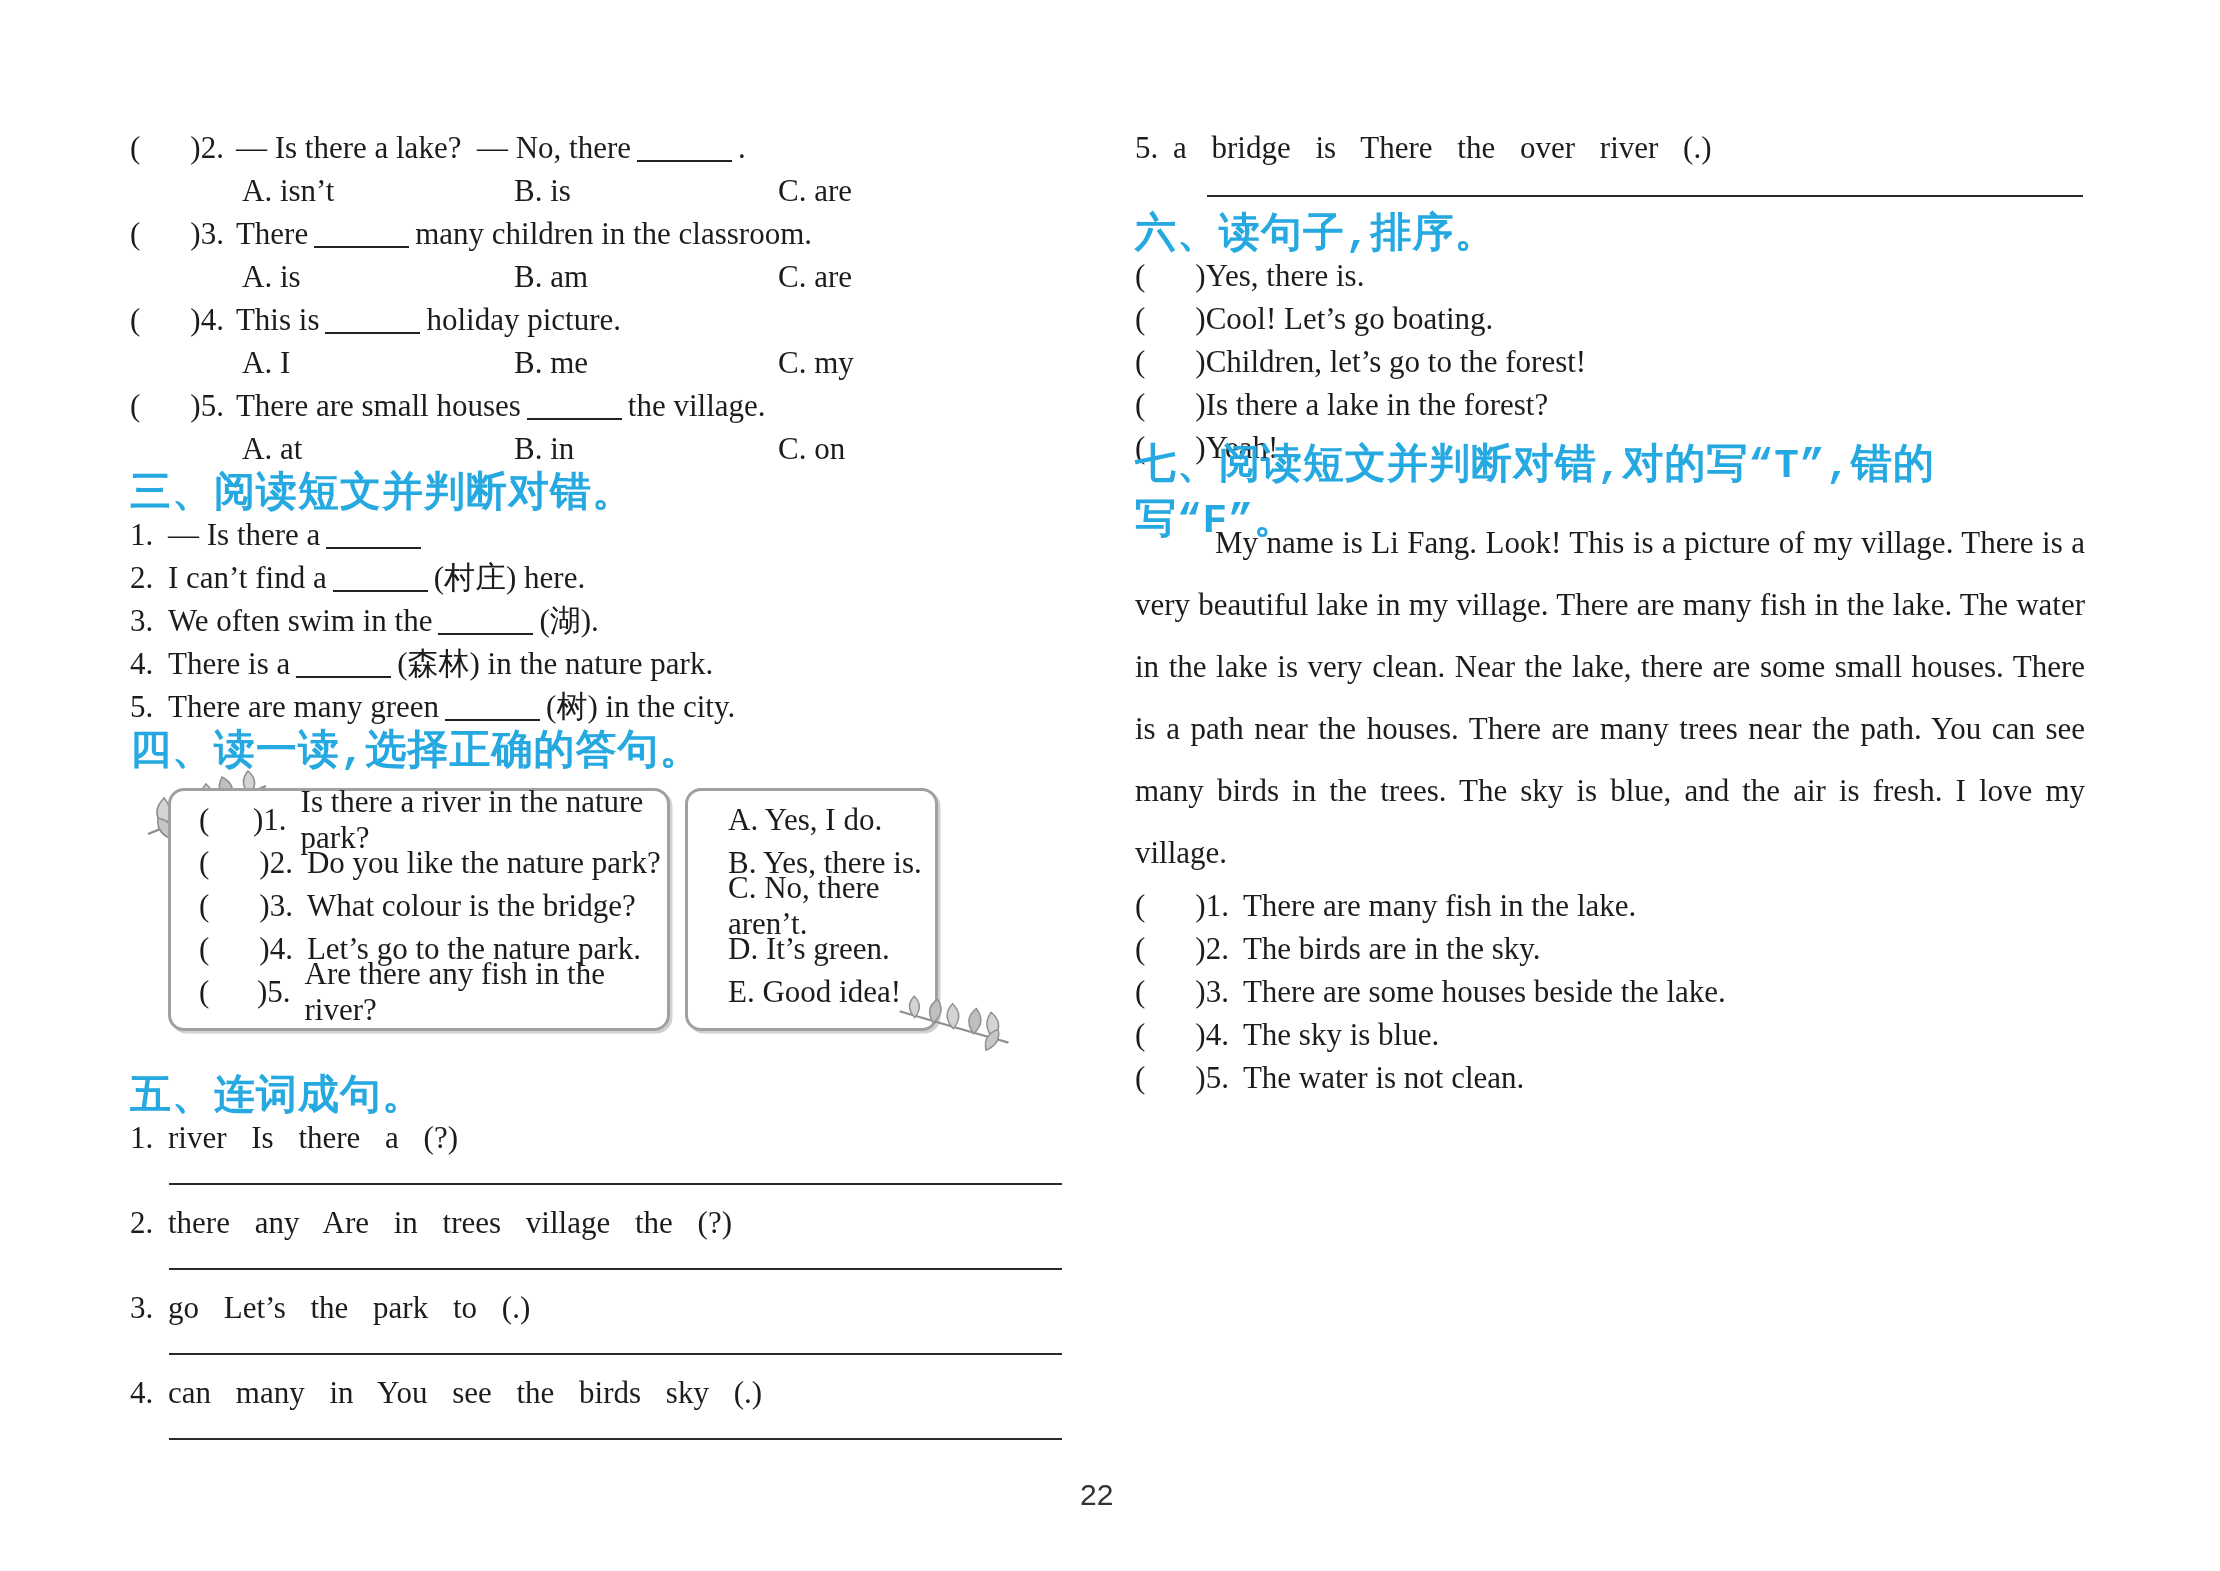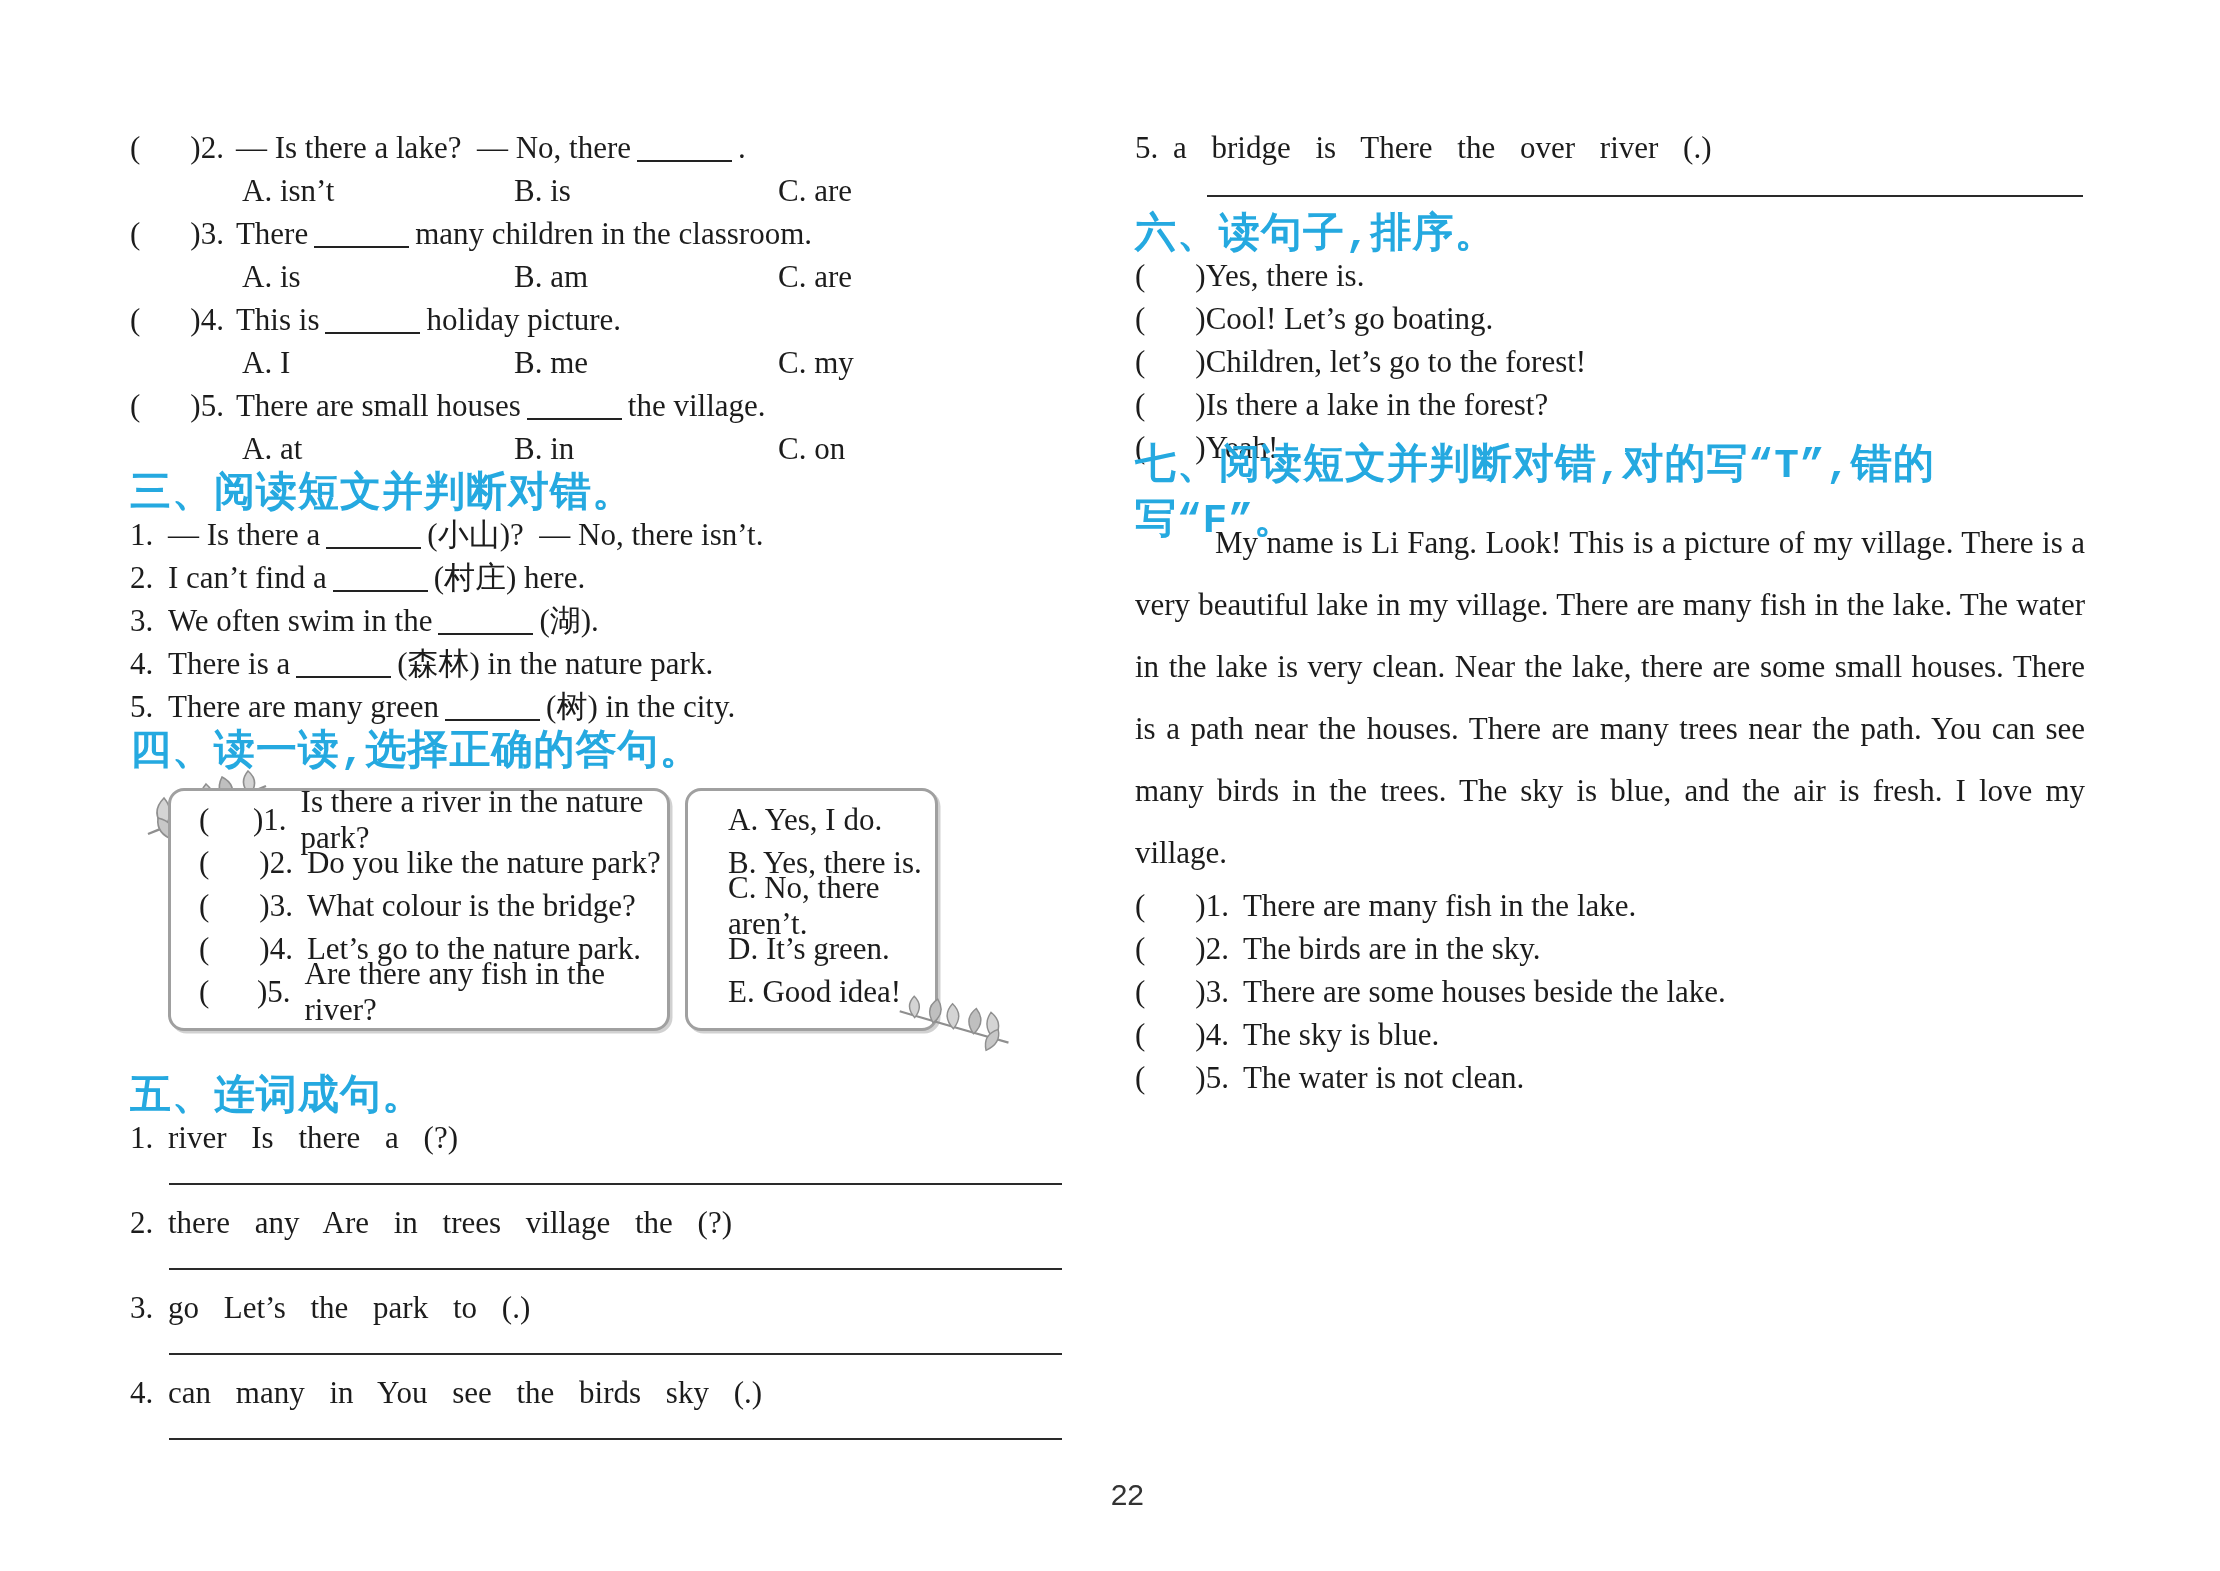--- a/index.html
+++ b/index.html
@@ -23,21 +23,21 @@
   .spread{word-spacing:17px;}
   .write-line{height:0;border-bottom:2px solid #2a2a2a;margin:24px 0 16px 39px;width:893px;}
   .write-line-r{height:0;border-bottom:2px solid #2a2a2a;margin:26px 0 14px 72px;width:876px;}
   .box-area{position:relative;height:285px;margin-top:17px;}
   .mbox{position:absolute;border:3px solid #a0a0a0;border-radius:16px;background:#fff;
         box-shadow:2.5px 2.5px 0 rgba(0,0,0,0.18);box-sizing:border-box;}
   .qbox{left:38px;top:0;width:502px;height:243px;padding:7px 0 0 28px;}
   .abox{left:555px;top:0;width:253px;height:243px;padding:7px 0 0 40px;}
   .qtext{margin-left:14px;}
   .passage{line-height:62px;text-align:justify;text-indent:80px;}
-  .pagenum{position:absolute;left:1080px;top:1478px;width:64px;text-align:right;
+  .pagenum{position:absolute;left:1080px;top:1478px;width:64px;text-align:left;
            font-family:"Liberation Sans",sans-serif;font-size:30px;color:#333;}
   .leaf{position:absolute;}
   .leaf-top{left:14px;top:-18px;}
   .leaf-bot{left:768px;top:203px;transform:scaleX(-1) rotate(6deg);}
 </style>
 </head>
 <body>
 
 <div class="page">
 
@@ -99,21 +99,20 @@
         <span class="oc">C. on</span>
     </div>
 
     <div class="line">
       <span class="stitle">三、阅读短文并判断对错。</span>
     </div>
     <div class="line">
       <span class="inum">1.</span>
         <span>— Is there a</span>
         <span class="blank"></span>
-        <span>(小山)?  — No, there isn’t.</span>
     </div>
     <div class="line">
       <span class="inum">2.</span>
         <span>I can’t find a</span>
         <span class="blank"></span>
         <span>(村庄) here.</span>
     </div>
     <div class="line">
       <span class="inum">3.</span>
         <span>We often swim in the</span>

